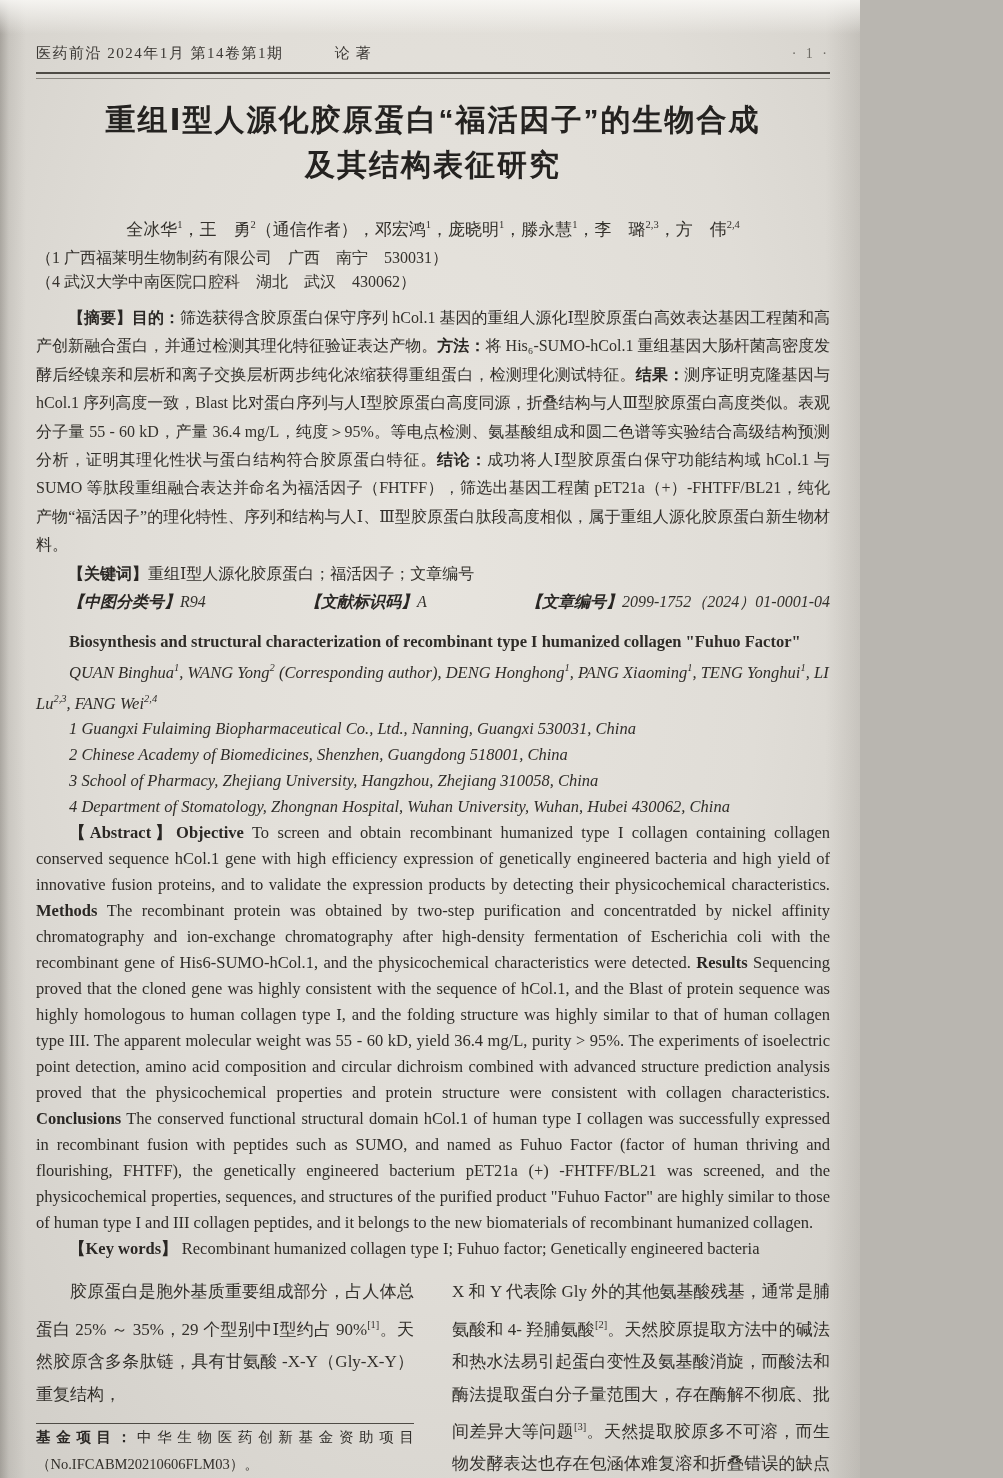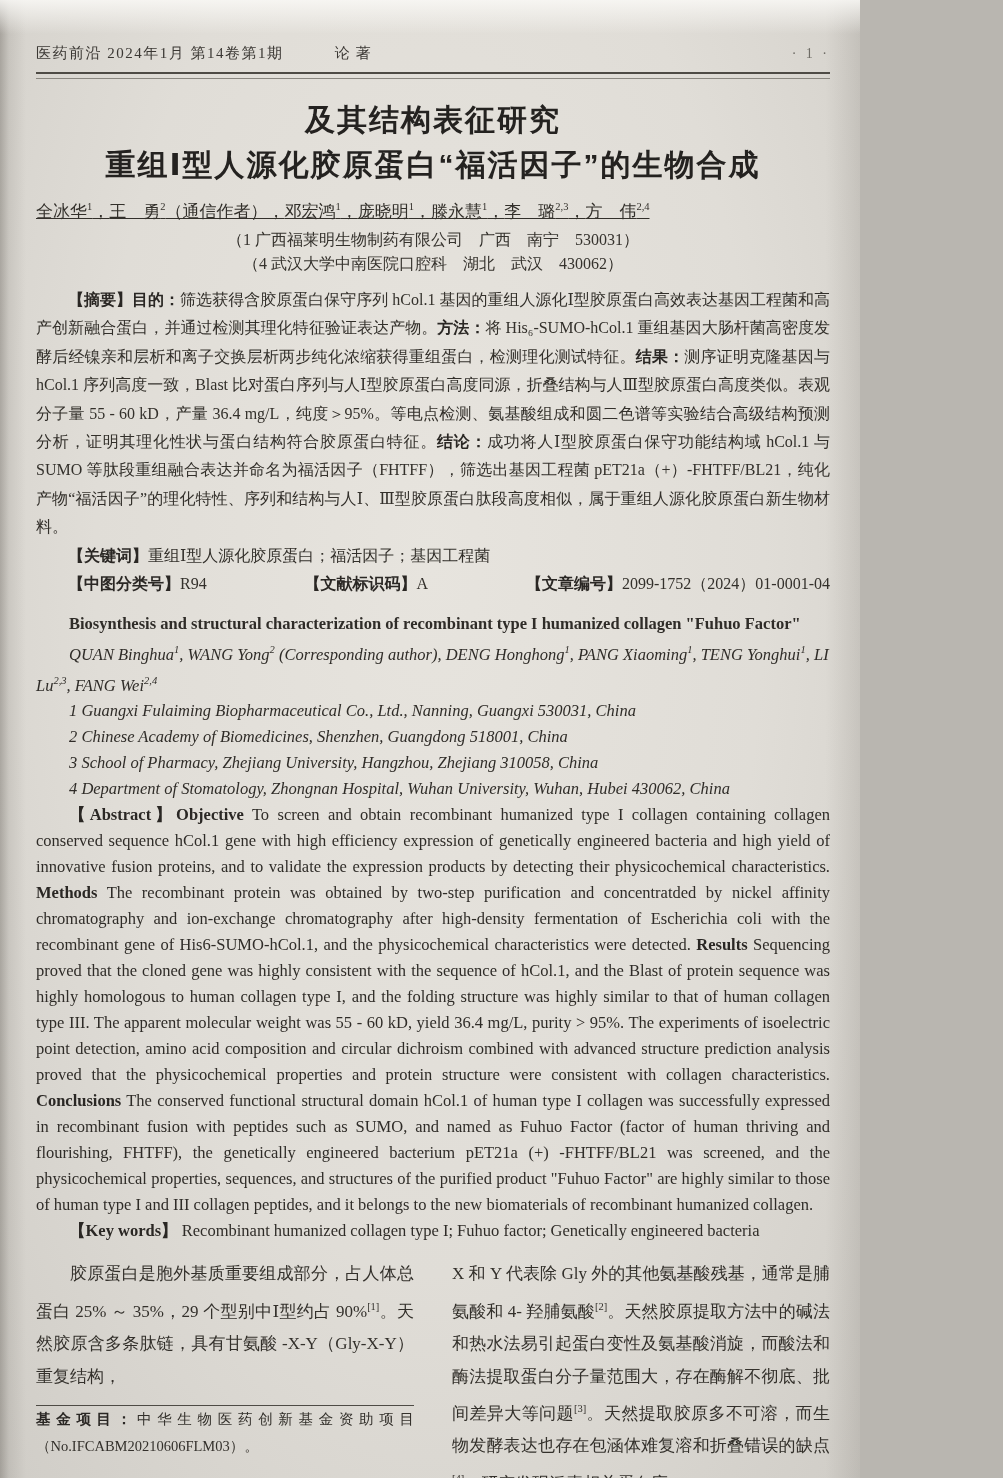--- a/index.html
+++ b/index.html
@@ -21,32 +21,32 @@
     font-size:15px;letter-spacing:1.5px;color:#3a3733;
   }
   .running-head .left span.sec{margin-left:46px;letter-spacing:6px;}
   .running-head .pageno{color:#6f6c66;letter-spacing:3px;font-size:14px;}
   .head-rule{margin-top:9px;height:4px;border-top:2px solid #4e4b45;border-bottom:1px solid #8a8780;}
   .cn-title{
     margin-top:18px;text-align:center;font-weight:bold;
     font-family:"Liberation Sans","DejaVu Sans",sans-serif;
     font-size:30px;line-height:45px;color:#242220;letter-spacing:2px;
   }
-  .cn-authors{margin-top:13px;font-size:17px;color:#33302b;text-decoration:underline;}
+  .cn-authors{margin-top:31px;text-align:center;font-size:17px;color:#33302b;}
   .cn-authors sup,.en-authors sup{font-size:10.5px;}
-  .cn-affils{margin-top:5px;text-align:center;font-size:16px;line-height:23.5px;color:#35322d;}
+  .cn-affils{margin-top:5px;font-size:16px;line-height:23.5px;color:#35322d;}
   .cn-abstract{
     margin-top:11px;font-size:16px;line-height:28.4px;text-align:justify;
     text-indent:2em;color:#33302b;
   }
   .cn-abstract b,.kw b,.class-line b,.en-abstract b,.en-keywords b,.footnote b{font-weight:bold;color:#2a2724;}
   .kw{font-size:16px;line-height:28.4px;text-indent:2em;margin-top:0;color:#33302b;}
   .class-line{
     display:flex;justify-content:space-between;
-    font-size:16px;line-height:28.4px;color:#33302b;padding-left:2em;
+    font-size:16px;line-height:28.4px;color:#33302b;padding-left:2em;font-style:italic;
   }
   .en-block{margin-top:13px;font-size:16.5px;line-height:26px;color:#2f2c28;}
   .en-title{text-indent:2em;font-weight:700;}
   .en-authors,.en-affil{font-style:italic;text-indent:2em;}
   .en-abstract{text-align:justify;text-indent:2em;}
   .en-keywords{text-indent:2em;}
   p{margin:0;}
   .columns{display:flex;gap:38px;margin-top:14px;}
   .col{width:451px;font-size:17px;line-height:32.5px;text-align:justify;color:#33302b;}
   .col .para-indent{text-indent:2em;}
@@ -62,34 +62,34 @@
   <div class="running-head">
     <div class="left">
       <span>医药前沿  2024年1月  第14卷第1期</span>
       <span class="sec">论著</span>
     </div>
     <div class="pageno">· 1 ·</div>
   </div>
   <div class="head-rule"></div>
 
   <div class="cn-title">
+    <div>重组Ⅰ型人源化胶原蛋白“福活因子”的生物合成</div>
     <div>及其结构表征研究</div>
-    <div>重组Ⅰ型人源化胶原蛋白“福活因子”的生物合成</div>
   </div>
 
   <p class="cn-authors"><span>全冰华</span><sup>1</sup><span>，</span><span>王　勇</span><sup>2</sup><span>（通信作者），</span><span>邓宏鸿</span><sup>1</sup><span>，</span><span>庞晓明</span><sup>1</sup><span>，</span><span>滕永慧</span><sup>1</sup><span>，</span><span>李　璐</span><sup>2,3</sup><span>，</span><span>方　伟</span><sup>2,4</sup><span></span></p>
 
   <div class="cn-affils">
     <p>（1 广西福莱明生物制药有限公司　广西　南宁　530031）</p>
     <p>（4 武汉大学中南医院口腔科　湖北　武汉　430062）</p>
   </div>
 
   <p class="cn-abstract"><b>【摘要】</b><b>目的：</b><span>筛选获得含胶原蛋白保守序列 hCol.1 基因的重组人源化Ⅰ型胶原蛋白高效表达基因工程菌和高产创新融合蛋白，并通过检测其理化特征验证表达产物。</span><b>方法：</b><span>将 His₆-SUMO-hCol.1 重组基因大肠杆菌高密度发酵后经镍亲和层析和离子交换层析两步纯化浓缩获得重组蛋白，检测理化测试特征。</span><b>结果：</b><span>测序证明克隆基因与 hCol.1 序列高度一致，Blast 比对蛋白序列与人Ⅰ型胶原蛋白高度同源，折叠结构与人Ⅲ型胶原蛋白高度类似。表观分子量 55 - 60 kD，产量 36.4 mg/L，纯度＞95%。等电点检测、氨基酸组成和圆二色谱等实验结合高级结构预测分析，证明其理化性状与蛋白结构符合胶原蛋白特征。</span><b>结论：</b><span>成功将人Ⅰ型胶原蛋白保守功能结构域 hCol.1 与 SUMO 等肽段重组融合表达并命名为福活因子（FHTFF），筛选出基因工程菌 pET21a（+）-FHTFF/BL21，纯化产物“福活因子”的理化特性、序列和结构与人Ⅰ、Ⅲ型胶原蛋白肽段高度相似，属于重组人源化胶原蛋白新生物材料。</span></p>
 
-  <p class="kw"><b>【关键词】</b><span>重组Ⅰ型人源化胶原蛋白；福活因子；基因工程菌</span></p>
+  <p class="kw"><b>【关键词】</b><span>重组Ⅰ型人源化胶原蛋白；福活因子；文章编号</span></p>
 
   <div class="class-line">
     <span><b>【中图分类号】</b><span>R94</span></span>
     <span><b>【文献标识码】</b><span>A</span></span>
     <span><b>【文章编号】</b><span>2099-1752（2024）01-0001-04</span></span>
   </div>
 
   <div class="en-block">
     <p class="en-title">Biosynthesis and structural characterization of recombinant type I humanized collagen "Fuhuo Factor"</p>
     <p class="en-authors"><span>QUAN Binghua</span><sup>1</sup><span>, </span><span>WANG Yong</span><sup>2</sup><span> (Corresponding author), </span><span>DENG Honghong</span><sup>1</sup><span>, </span><span>PANG Xiaoming</span><sup>1</sup><span>, </span><span>TENG Yonghui</span><sup>1</sup><span>, </span><span>LI Lu</span><sup>2,3</sup><span>, </span><span>FANG Wei</span><sup>2,4</sup><span></span></p>

